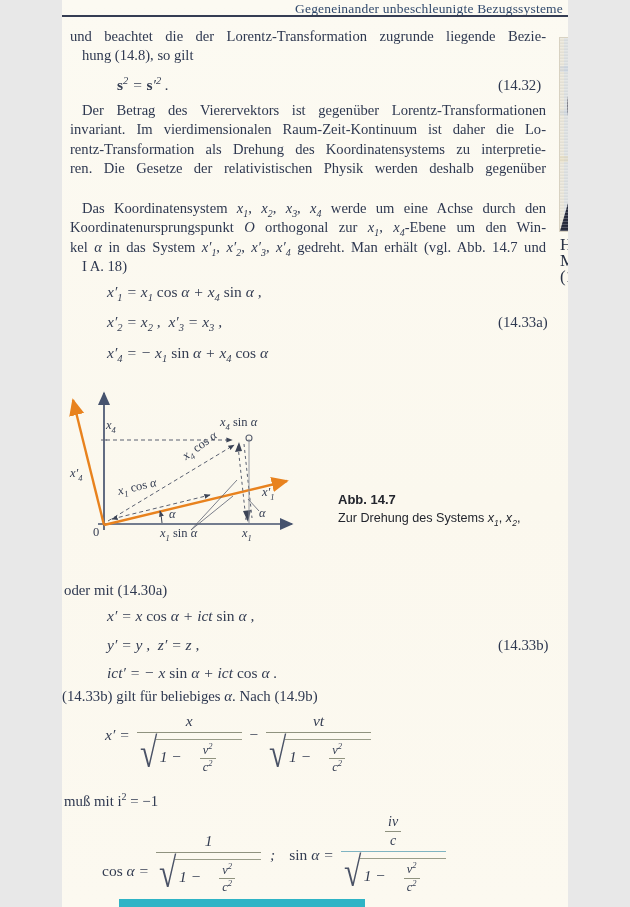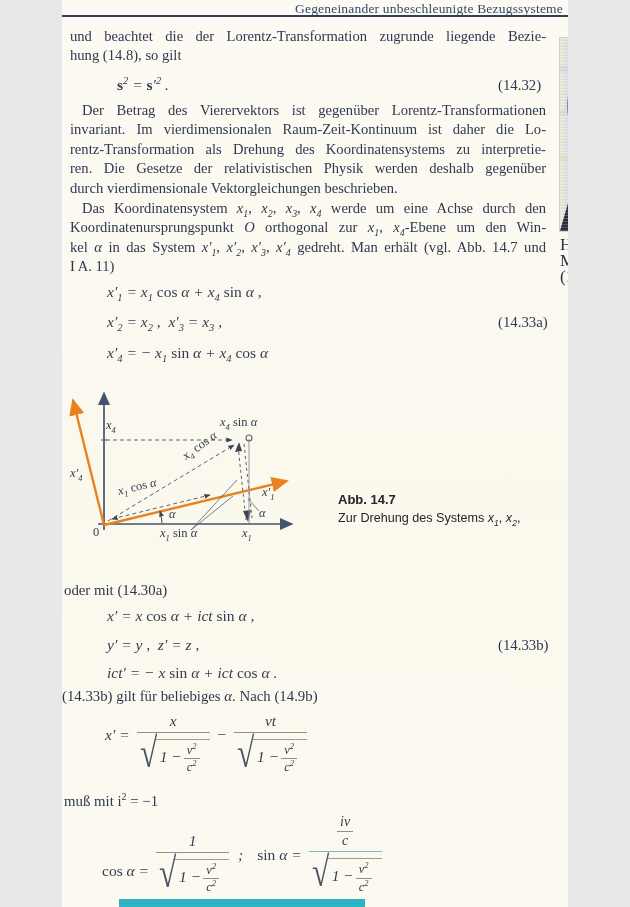--- a/index.html
+++ b/index.html
@@ -5,38 +5,38 @@
   html,body{margin:0;padding:0;background:#e8e8e8;}
   .page{
     position:relative;width:506px;height:907px;margin:0 auto;
     background:linear-gradient(180deg,#fcfaf2 0%,#fbf8ee 55%,#fcf9f0 100%);
     font-family:"Liberation Serif",serif;color:#2e3850;overflow:hidden;
   }
   .running-head{position:absolute;top:1px;right:5px;font-size:13.5px;letter-spacing:.2px;color:#31496c;}
   .head-rule{position:absolute;top:15px;left:0;width:630px;height:2px;background:#353d53;}
   .para{position:absolute;left:8px;width:476px;font-size:14.6px;line-height:19.4px;}
   .pline{text-align:justify;text-align-last:justify;white-space:normal;}
-  .pline.last{text-align-last:auto;}
+  .pline.last{text-align-last:auto;margin-left:12px;}
   .findent{text-indent:12px;}
   sub,sup{font-size:68%;line-height:0;}
   .rm{font-style:normal;}
   .eqline{position:absolute;left:45px;font-style:italic;font-size:15.5px;color:#343d52;white-space:pre;}
   .eqnum{position:absolute;left:436px;font-size:14.8px;color:#2e3850;}
   .plaintext{position:absolute;left:2px;font-size:14.8px;}
   
   .disp{position:absolute;display:flex;align-items:flex-start;font-style:italic;font-size:15.5px;color:#343d52;}
   .bigfrac{display:inline-block;text-align:center;margin:0 7px;}
   .bf-num{display:block;padding:0 12px 2px;}
   .bf-bar{display:block;height:0;border-top:1.5px solid #8f927f;}
   .bf-bar.teal{border-top-color:#7fb4c2;}
   .bf-den{display:block;padding-top:2px;}
   .sqrt{display:inline-flex;align-items:flex-start;}
   .rad{font-style:normal;font-size:42px;line-height:1;position:relative;top:-3px;margin-right:-4px;color:#4a5266;transform:scaleX(.75);}
   .radicand{border-top:1.5px solid #9a9d8a;padding:3px 8px 0 4px;margin-top:4px;display:inline-block;}
-  .sfrac{display:inline-block;vertical-align:middle;font-size:12.5px;line-height:1.15;margin:0 2px;}
+  .sfrac{display:inline-block;vertical-align:middle;font-size:12.5px;line-height:1.15;margin:0 18px;}
   .sf-t{display:block;border-bottom:1.2px solid #8f927f;padding:0 3px 1px;}
   .sf-b{display:block;padding-top:1px;}
   
   .fig{position:absolute;left:0;top:372px;width:252px;height:197px;}
   .flabel{position:absolute;font-size:12.5px;font-style:italic;color:#343d52;white-space:nowrap;}
   .fig-caption{position:absolute;left:276px;top:492px;width:200px;font-family:"Liberation Sans",sans-serif;color:#23262e;}
   .fig-caption .cap-title{font-weight:bold;font-size:13px;margin-bottom:3px;}
   .fig-caption .cap-line{font-size:12.6px;line-height:17.5px;}
   
   .photo{position:absolute;left:498px;top:38px;width:126px;height:193px;outline:1px solid #d8d2c2;}
@@ -60,28 +60,27 @@
   </div>
 
   <div class="eqline" style="top:76px;left:55px;"><b class="rm">s</b><sup>2</sup> = <b class="rm">s</b>′<sup>2</sup> .</div>
   <div class="eqnum" style="top:77px;">(14.32)</div>
 
   <div class="para" style="top:101px;">
     <div class="pline findent">Der Betrag des Vierervektors ist gegenüber Lorentz-Transformationen</div>
     <div class="pline">invariant. Im vierdimensionalen Raum-Zeit-Kontinuum ist daher die Lo-</div>
     <div class="pline">rentz-Transformation als Drehung des Koordinatensystems zu interpretie-</div>
     <div class="pline">ren. Die Gesetze der relativistischen Physik werden deshalb gegenüber</div>
-    <div class="pline last">durch vierdimensionale Vektorgleichungen beschrieben.</div>
   </div>
 
   <div class="para" style="top:199px;">
     <div class="pline findent">Das Koordinatensystem <i>x<sub>1</sub></i>, <i>x<sub>2</sub></i>, <i>x<sub>3</sub></i>, <i>x<sub>4</sub></i> werde um eine Achse durch den</div>
     <div class="pline">Koordinatenursprungspunkt <i>O</i> orthogonal zur <i>x<sub>1</sub></i>, <i>x<sub>4</sub></i>-Ebene um den Win-</div>
     <div class="pline">kel <i>α</i> in das System <i>x′<sub>1</sub></i>, <i>x′<sub>2</sub></i>, <i>x′<sub>3</sub></i>, <i>x′<sub>4</sub></i> gedreht. Man erhält (vgl. Abb. 14.7 und</div>
-    <div class="pline last">I A. 11)</div>
+    <div class="pline last">I A. 18)</div>
   </div>
 
   <div class="eqline" style="top:283px;">x′<sub>1</sub> = x<sub>1</sub> <span class="rm">cos</span> α + x<sub>4</sub> <span class="rm">sin</span> α ,</div>
   <div class="eqline" style="top:313px;">x′<sub>2</sub> = x<sub>2</sub> ,  x′<sub>3</sub> = x<sub>3</sub> ,</div>
   <div class="eqline" style="top:344px;">x′<sub>4</sub> = − x<sub>1</sub> <span class="rm">sin</span> α + x<sub>4</sub> <span class="rm">cos</span> α</div>
   <div class="eqnum" style="top:314px;">(14.33a)</div>
 
   <div class="fig">
     <svg width="252" height="197" viewBox="0 0 252 197">
       <defs>

